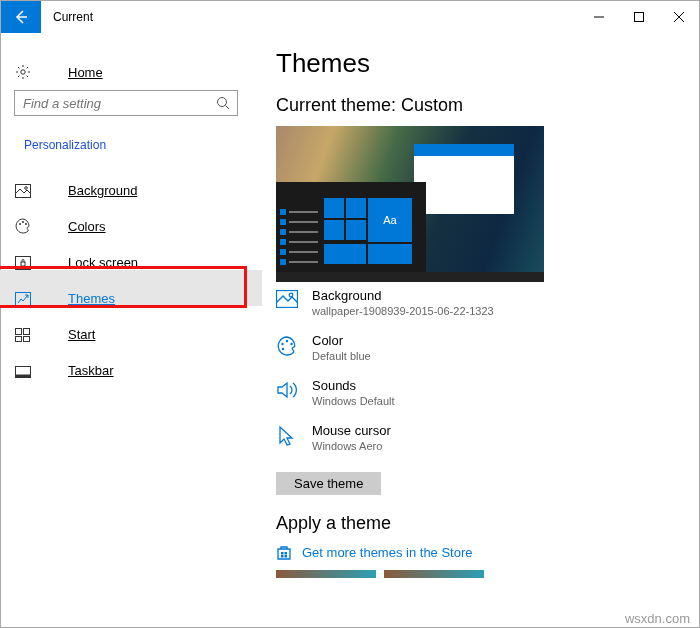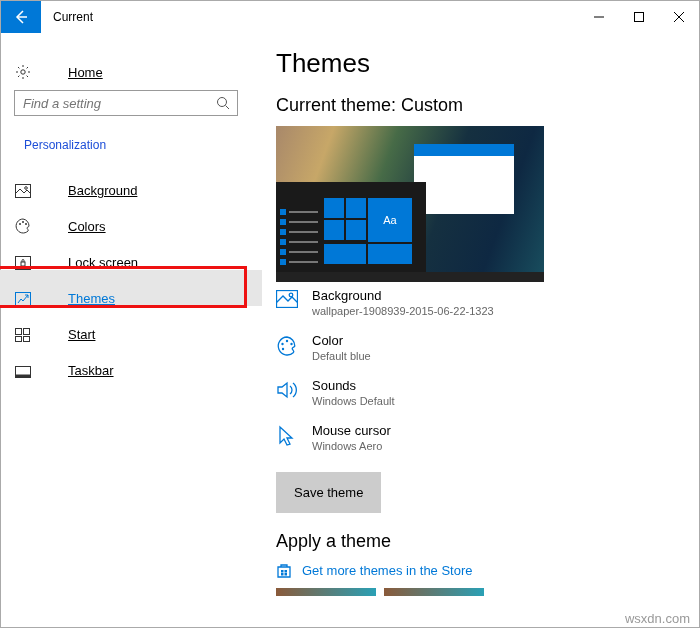--- a/index.html
+++ b/index.html
@@ -170,21 +170,21 @@
     padding-top: 2px;
     color: #0078d7;
   }
   .setting-row .t1 { font-size: 13px; }
   .setting-row .t2 { font-size: 11px; color: #666; margin-top: 2px; }
 
   .save-btn {
     display: inline-block;
     background: #ccc;
     border: none;
-    padding: 13px 18px;
+    padding: 4px 18px;
     font-size: 13px;
     margin: 4px 0 18px 0;
   }
 
   .store-link {
     color: #0078d7;
     font-size: 13px;
     display: flex;
     align-items: center;
     gap: 10px;

